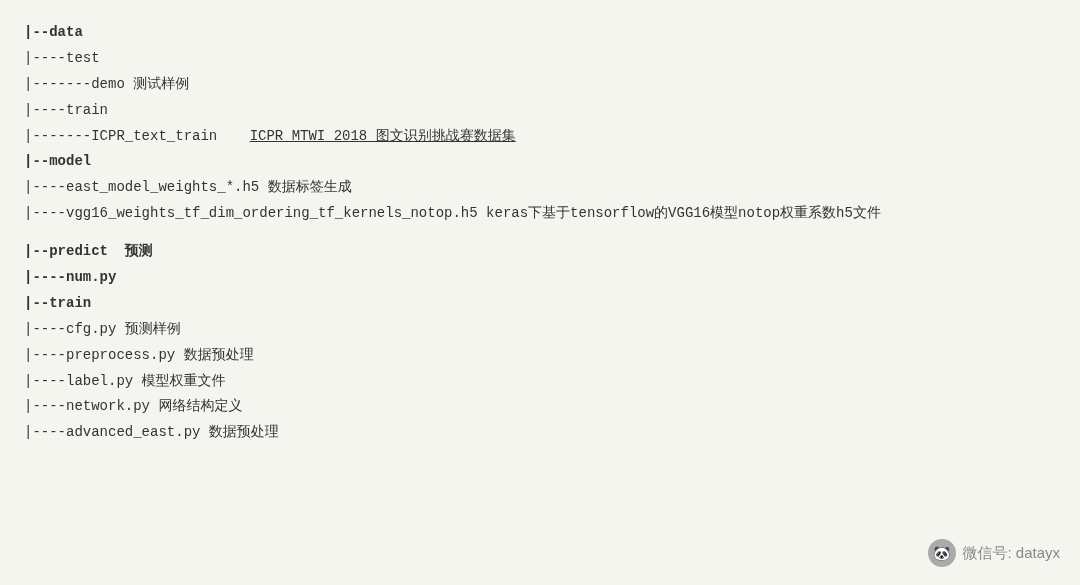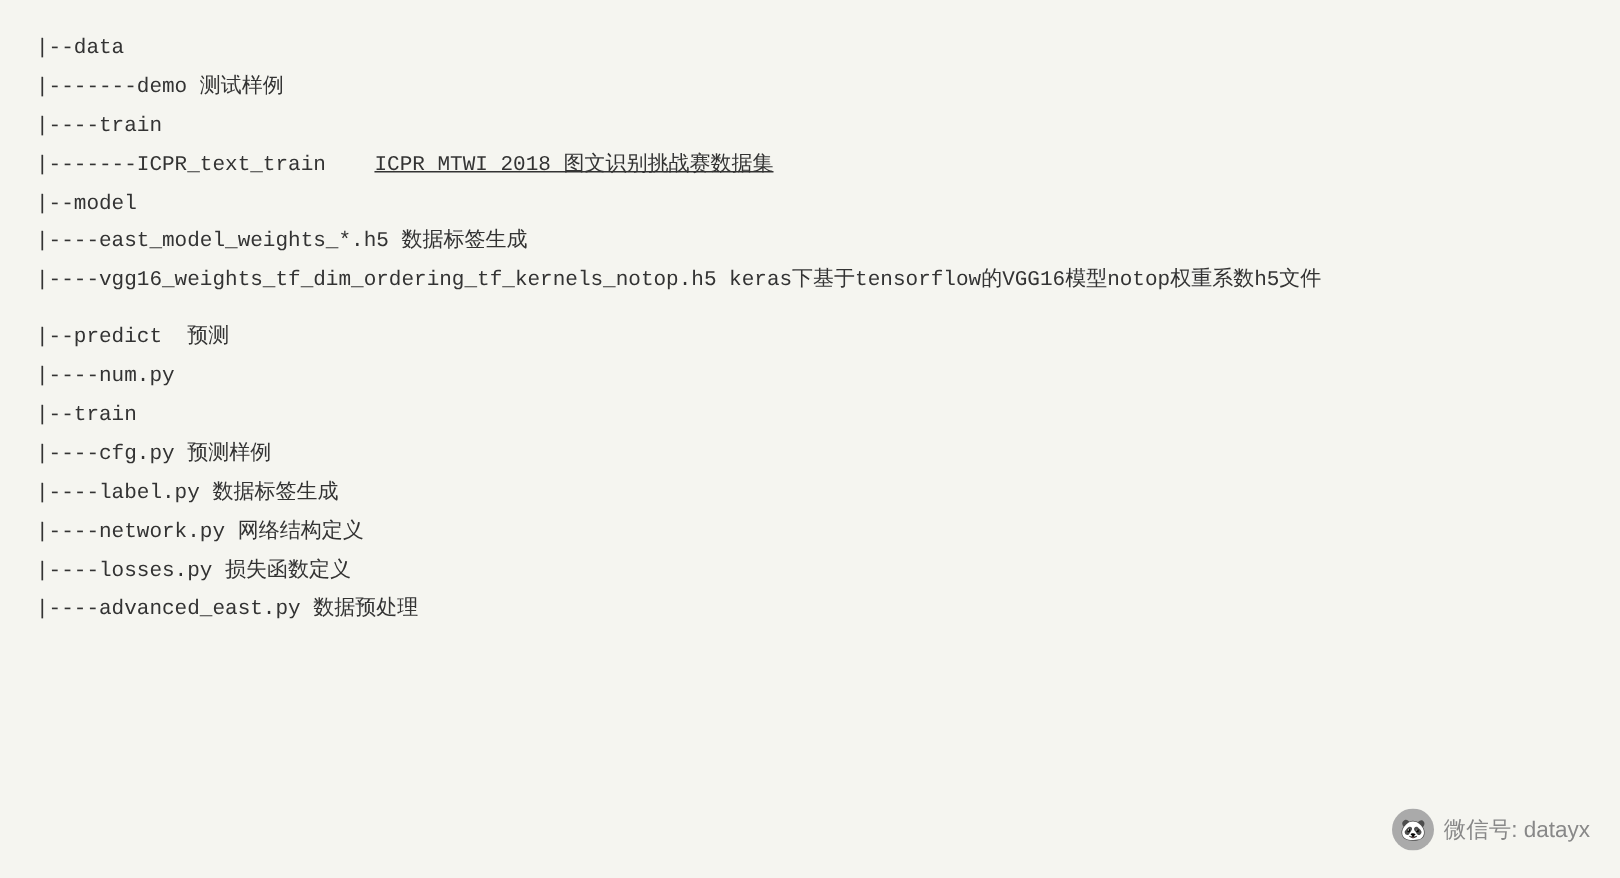--- a/index.html
+++ b/index.html
@@ -15,21 +15,21 @@
       padding: 20px 24px;
       width: 1080px;
       min-height: 585px;
       position: relative;
     }
     .line {
       line-height: 1.85;
       white-space: pre;
     }
     .bold {
-      font-weight: normal;
+      font-weight: bold;
     }
     .underline {
       text-decoration: underline;
       margin-left: 24px;
     }
     .spacer {
       height: 12px;
     }
     .watermark {
       position: fixed;
@@ -52,33 +52,34 @@
       justify-content: center;
       font-size: 14px;
       color: white;
     }
   </style>
 </head>
 <body>
 
 <div id="content-area">
     <div class="line"><span class="bold">|--data</span></div>
+    <div class="line">|----test</div>
     <div class="line">|-------demo 测试样例</div>
     <div class="line">|----train</div>
     <div class="line"><span>|-------ICPR_text_train </span><span class="underline">ICPR MTWI 2018 图文识别挑战赛数据集</span></div>
     <div class="line"><span class="bold">|--model</span></div>
     <div class="line">|----east_model_weights_*.h5 数据标签生成</div>
     <div class="line">|----vgg16_weights_tf_dim_ordering_tf_kernels_notop.h5 keras下基于tensorflow的VGG16模型notop权重系数h5文件</div>
     <div class="spacer"></div>
     <div class="line"><span class="bold">|--predict  预测</span></div>
     <div class="line"><span class="bold">|----num.py</span></div>
     <div class="line"><span class="bold">|--train</span></div>
     <div class="line">|----cfg.py 预测样例</div>
-    <div class="line">|----label.py 数据标签生成</div>
+    <div class="line">|----preprocess.py 数据预处理</div>
+    <div class="line">|----label.py 模型权重文件</div>
     <div class="line">|----network.py 网络结构定义</div>
-    <div class="line">|----losses.py 损失函数定义</div>
     <div class="line">|----advanced_east.py 数据预处理</div>
   </div>
 
 <div class="watermark">
   <span class="watermark-icon">🐼</span>
   <span>微信号: datayx</span>
 </div>
 
 </body></html>

